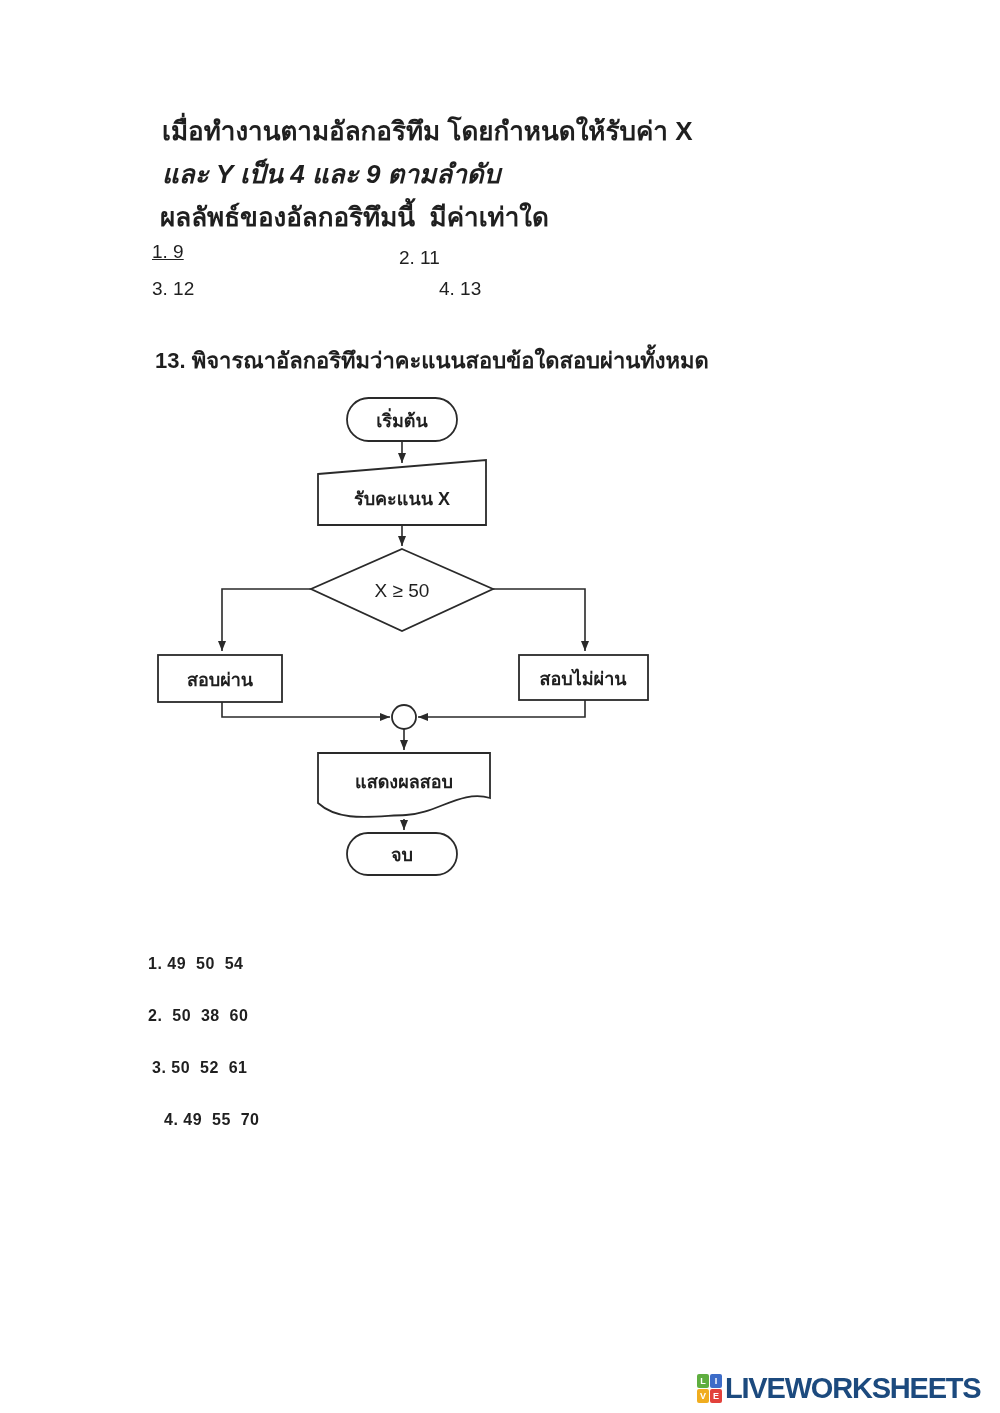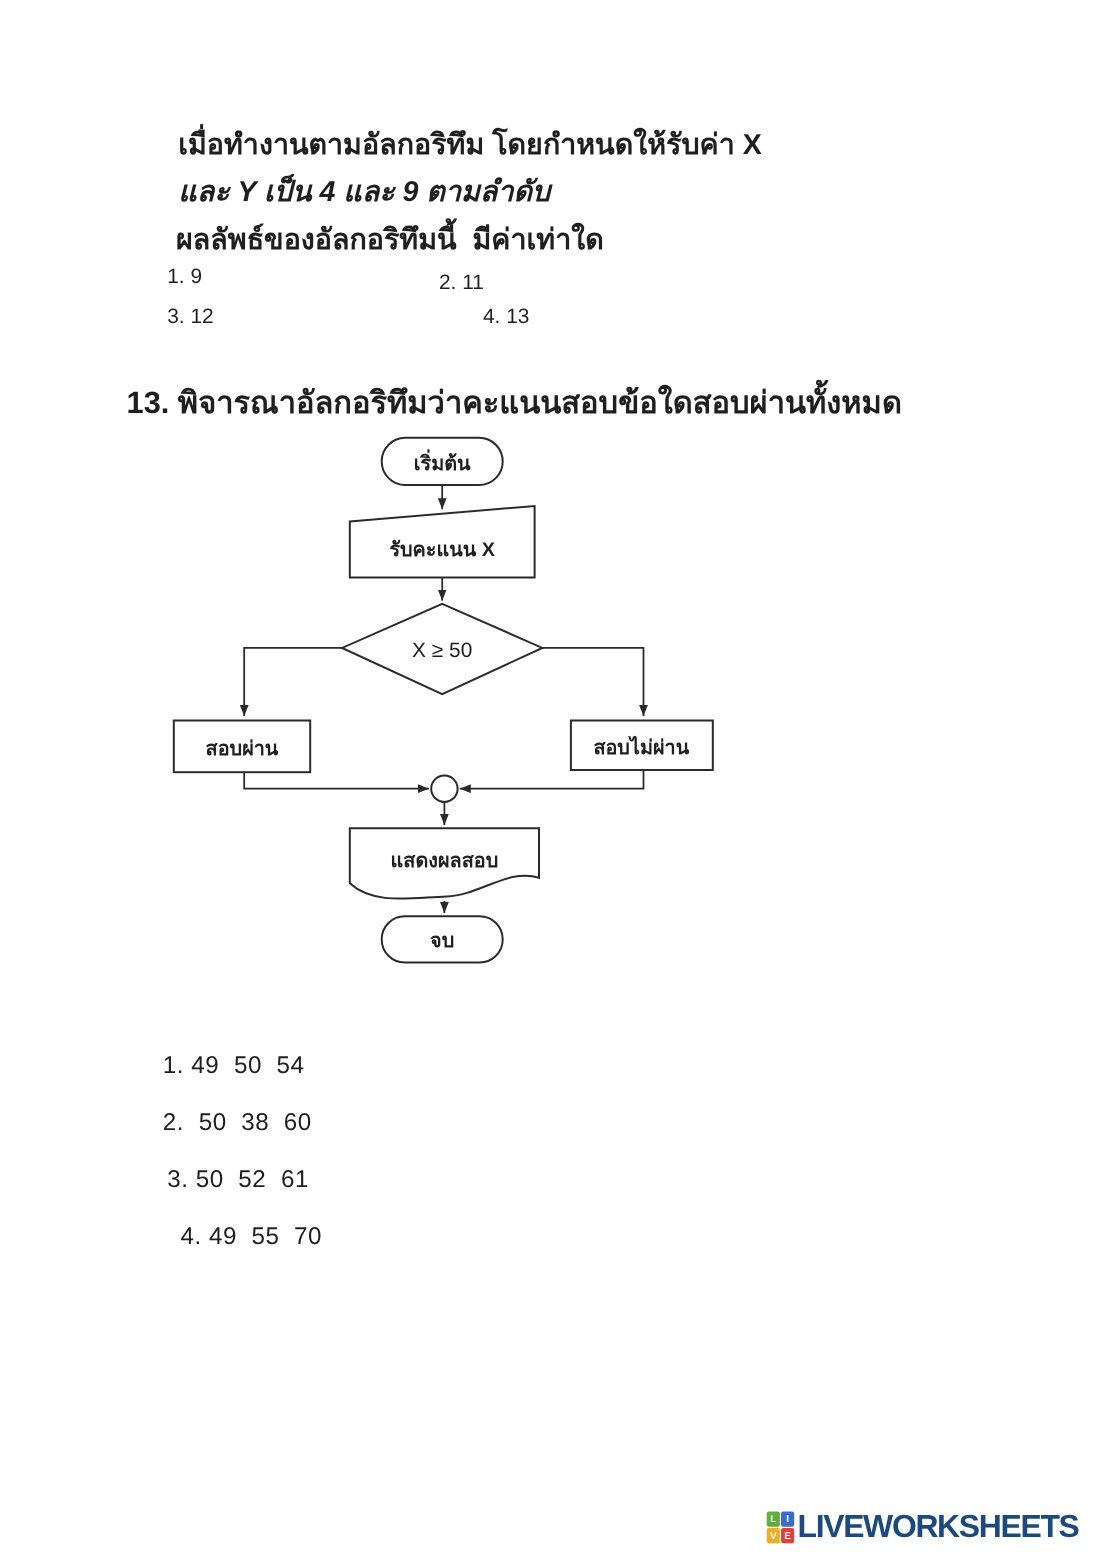--- a/index.html
+++ b/index.html
@@ -4,22 +4,22 @@
 <style>
   html,body{margin:0;padding:0;}
   body{
     width:1000px;height:1413px;background:#ffffff;position:relative;
     font-family:"Liberation Sans","DejaVu Sans",sans-serif;color:#1f1f1f;
     overflow:hidden;
   }
   .abs{position:absolute;}
   .para-line{font-size:26px;font-weight:600;white-space:pre;line-height:26px;}
   .q12-choice{font-size:19px;font-weight:400;white-space:pre;}
-  .q13-title{font-size:28px;font-weight:600;white-space:pre;}
-  .q13-choice{font-size:22px;font-weight:400;white-space:pre;letter-spacing:0.5px;}
+  .q13-title{font-size:22px;font-weight:600;white-space:pre;margin-left:40px;}
+  .q13-choice{font-size:16px;font-weight:700;white-space:pre;letter-spacing:0.5px;}
   svg .shape{fill:#ffffff;stroke:#2a2a2a;stroke-width:1.8;}
   svg .conn{fill:none;stroke:#2a2a2a;stroke-width:1.6;}
   svg text{fill:#1f1f1f;}
   svg .node-label{font-size:18px;font-weight:600;font-family:"Liberation Sans","DejaVu Sans",sans-serif;}
   svg .decision-label{font-size:19px;font-weight:500;font-family:"Liberation Sans","DejaVu Sans",sans-serif;}
   .logo{display:flex;align-items:center;gap:3px;}
   .logo-grid{
     display:grid;grid-template-columns:12px 12px;grid-template-rows:14px 14px;
     gap:1px;
   }
@@ -33,21 +33,21 @@
     font-family:"Liberation Sans","DejaVu Sans",sans-serif;
   }
 </style>
 </head>
 <body>
 
 <div class="abs para-line" style="left:162px;top:118px;">เมื่อทำงานตามอัลกอริทึม โดยกำหนดให้รับค่า X</div>
 <div class="abs para-line" style="left:162px;top:161px;font-style:italic;">และ Y เป็น 4 และ 9 ตามลำดับ</div>
 <div class="abs para-line" style="left:160px;top:204px;">ผลลัพธ์ของอัลกอริทึมนี้  มีค่าเท่าใด</div>
 
-<div class="abs q12-choice" style="left:152px;top:241px;">1. 9</div>
+<div class="abs q12-choice" style="left:152px;top:241px;text-decoration:underline;">1. 9</div>
 <div class="abs q12-choice" style="left:399px;top:247px;">2. 11</div>
 <div class="abs q12-choice" style="left:152px;top:278px;">3. 12</div>
 <div class="abs q12-choice" style="left:399px;top:278px;margin-left:40px;">4. 13</div>
 
 <div class="abs q13-title" style="left:115px;top:343px;">13. พิจารณาอัลกอริทึมว่าคะแนนสอบข้อใดสอบผ่านทั้งหมด</div>
 
 <svg class="abs" style="left:130px;top:390px;" width="560" height="500" viewBox="0 0 560 500">
   <defs>
     <marker id="arw" markerWidth="11" markerHeight="9" refX="10" refY="4" orient="auto" markerUnits="userSpaceOnUse">
       <path d="M0,0 L10,4 L0,8 Z" fill="#2a2a2a"></path>

